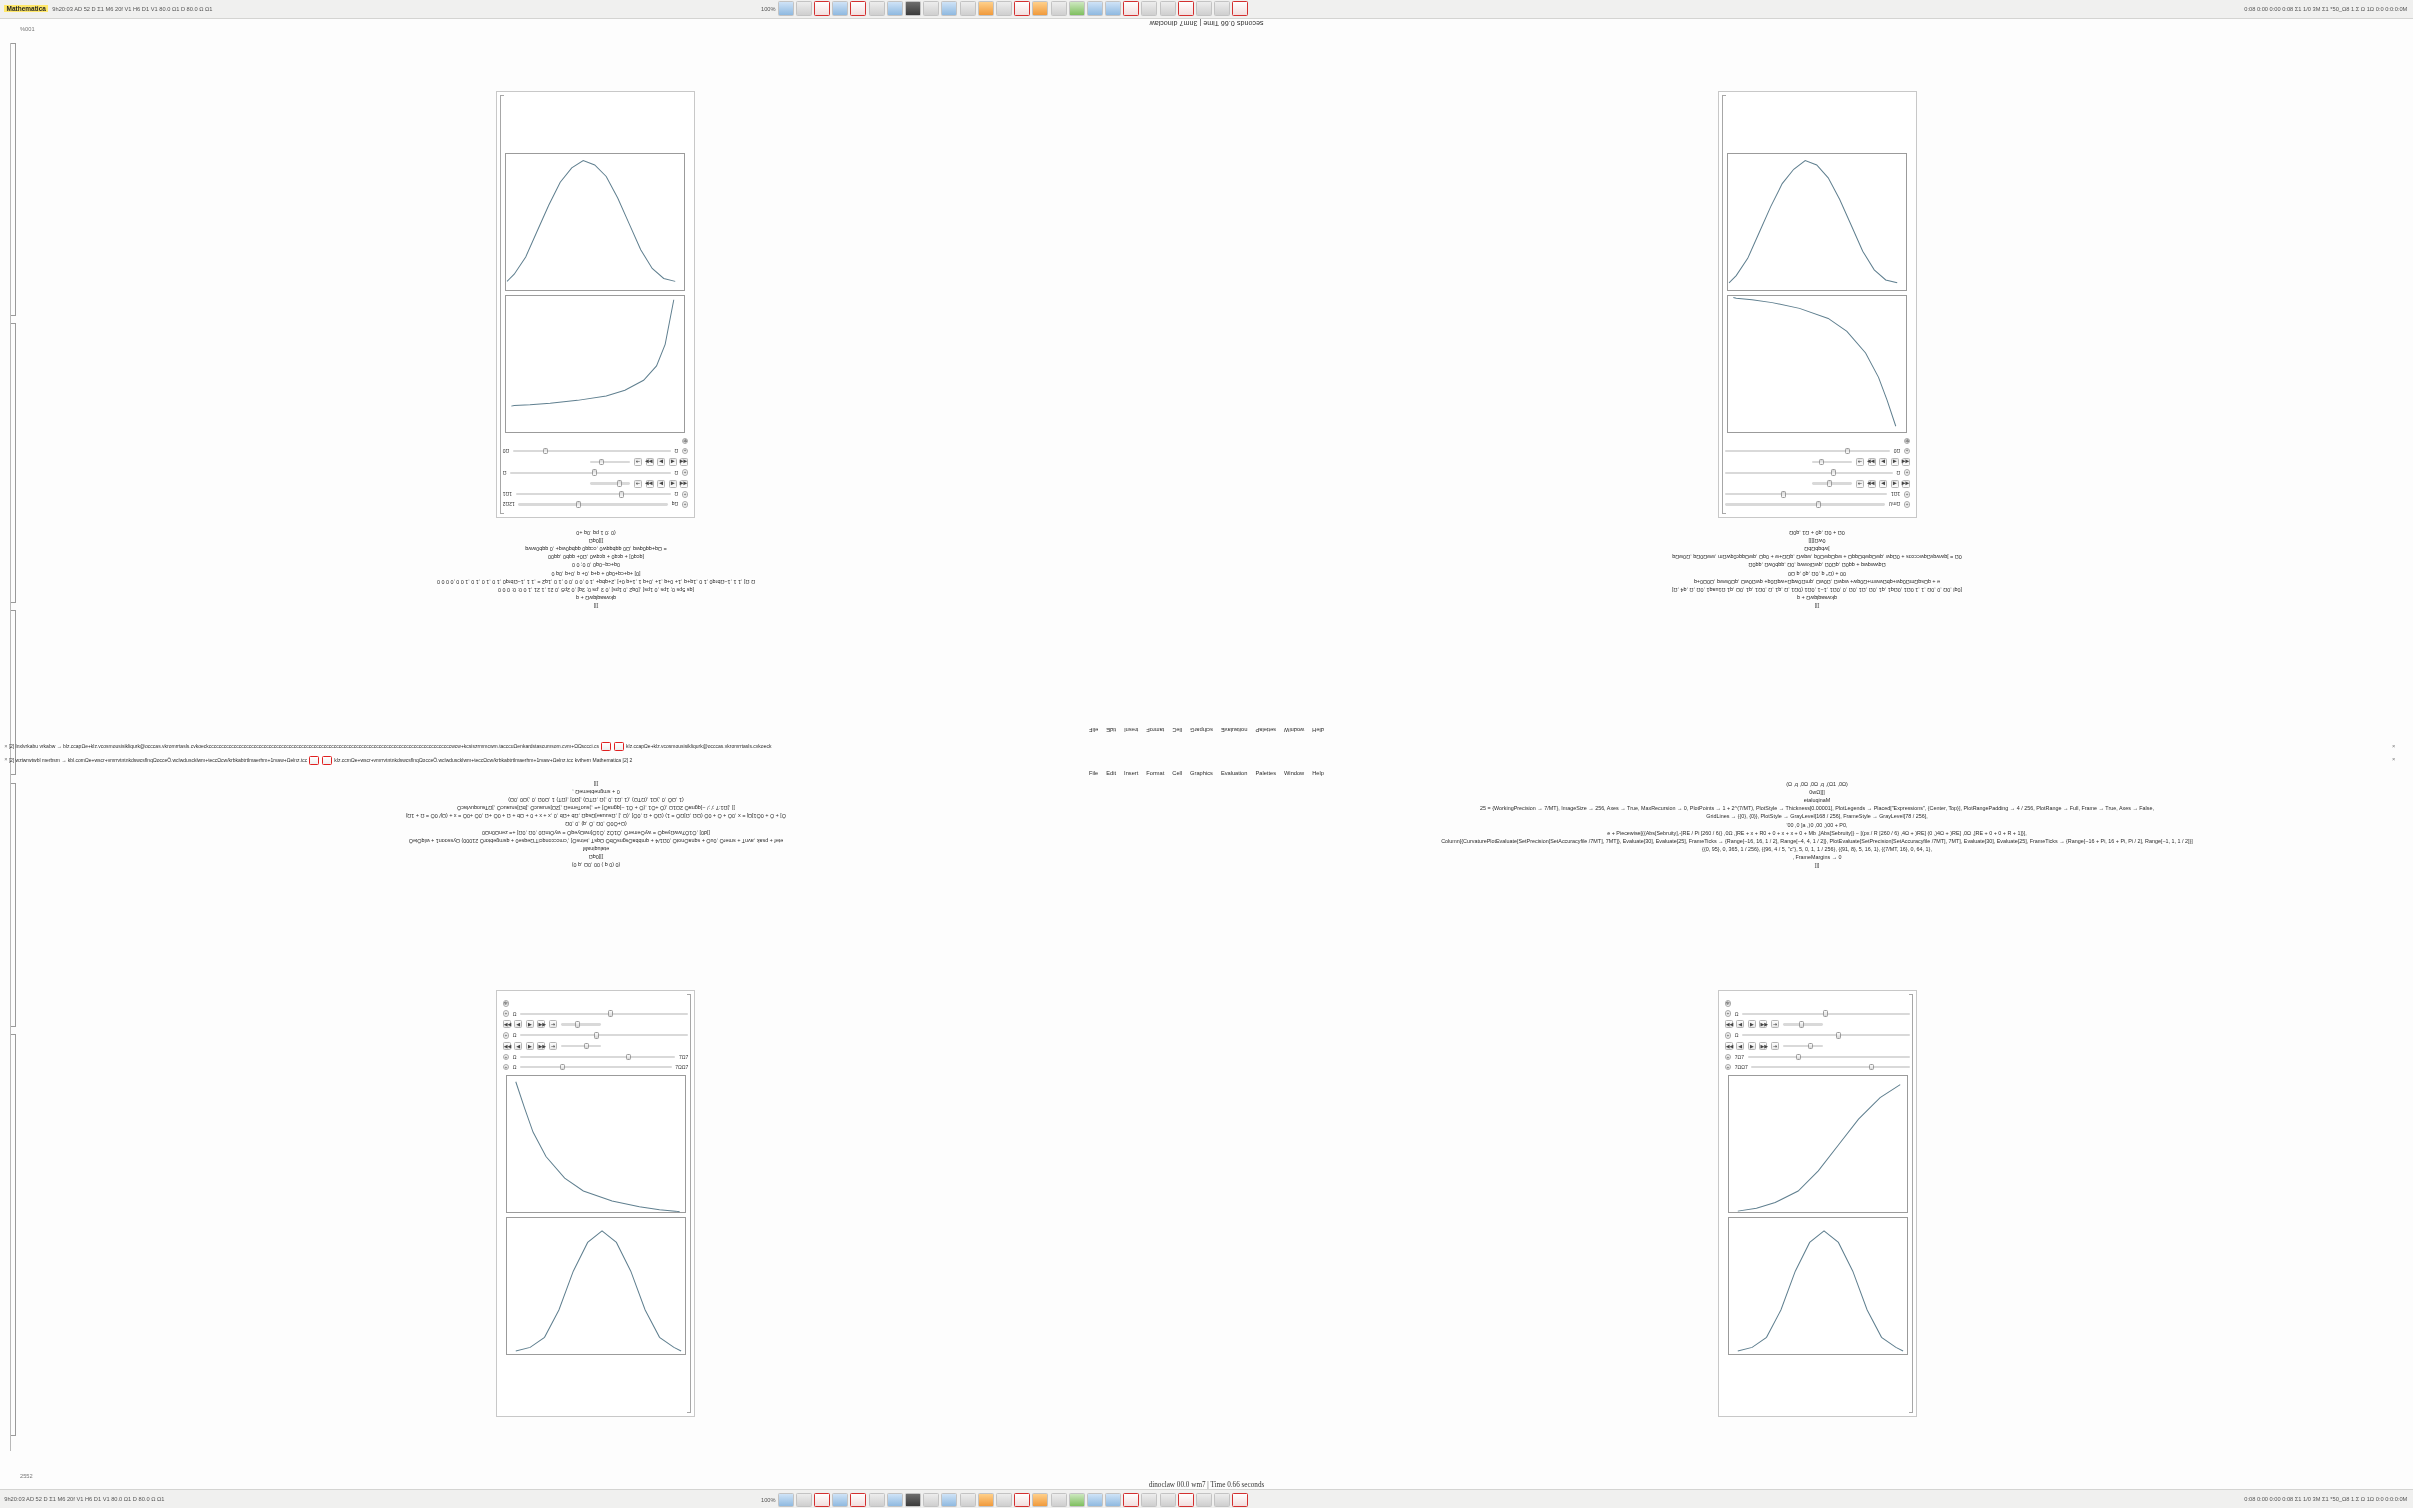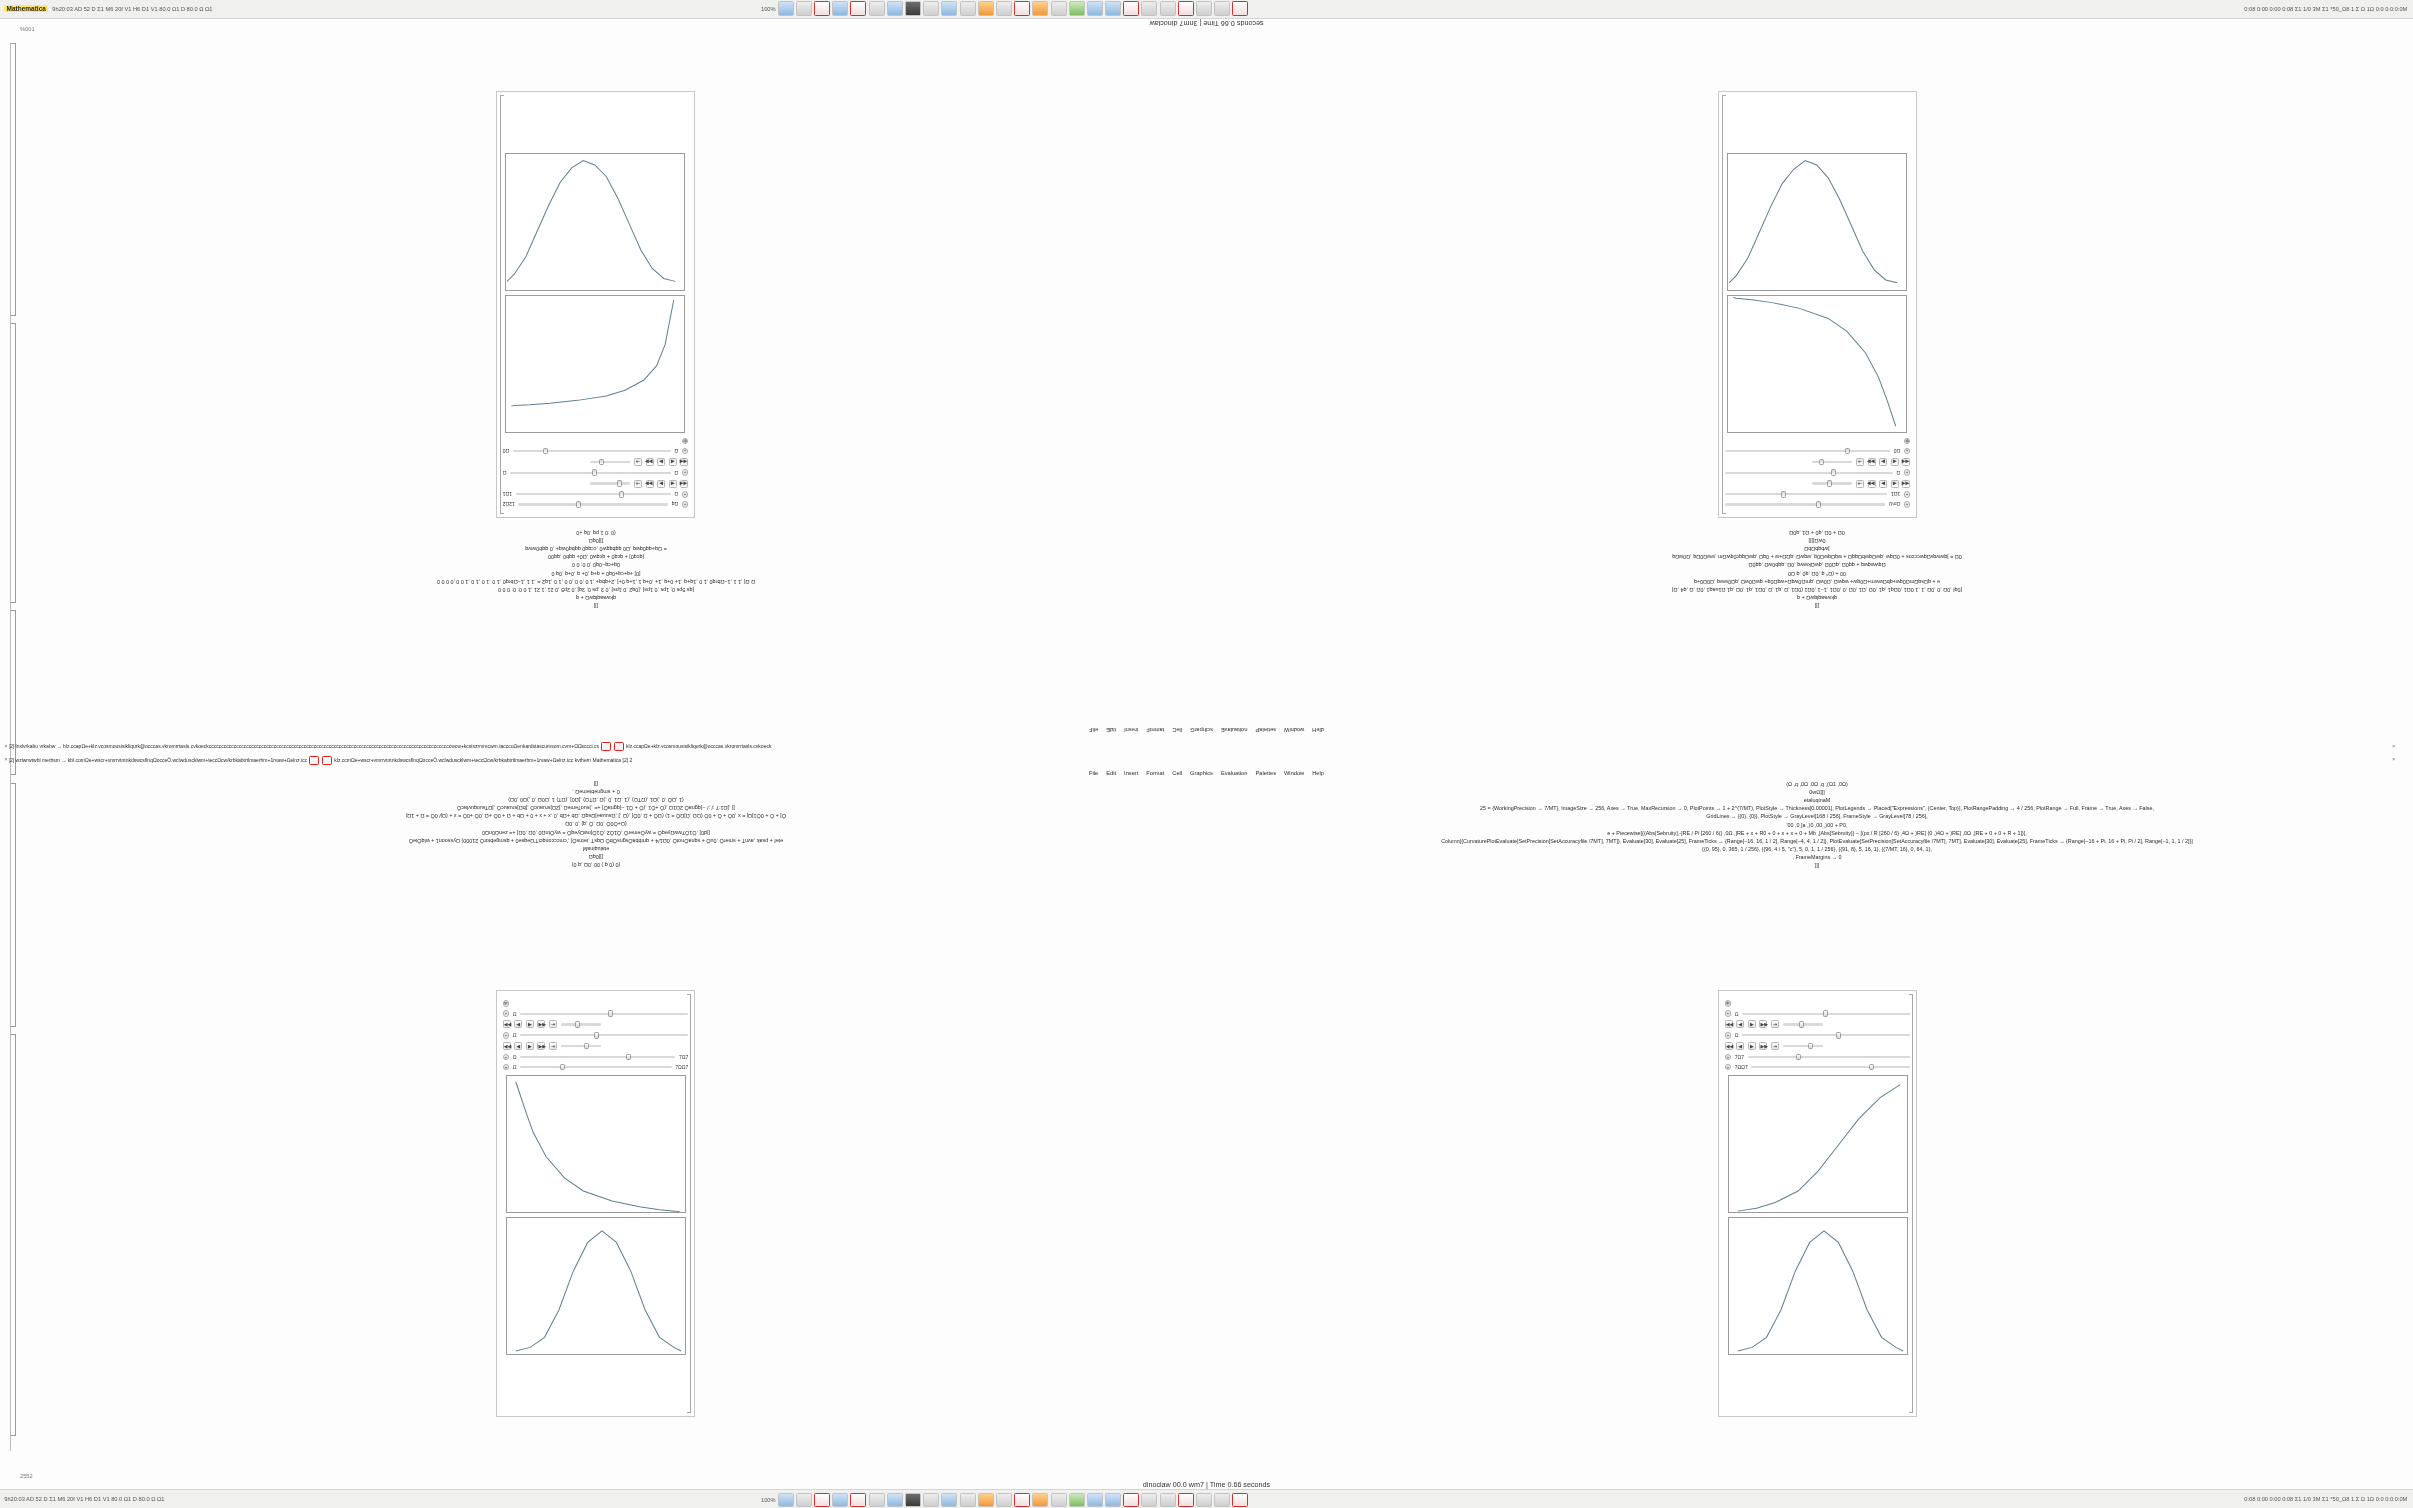--- a/index.html
+++ b/index.html
@@ -47,21 +47,21 @@
   .tbicon.orange { background: linear-gradient(#ffd08a,#f09a3c); }
   .tbicon.green { background: linear-gradient(#cde8bf,#7fbf5f); }
   .tbicon.grey { background: linear-gradient(#ededed,#cfcfcf); }
 
   
   .nb-title {
     position: absolute; left: 0; width: 2413px;
     text-align: center; font-size: 7.2px; color: #333;
   }
   .nb-title.top { top: 19.4px; }
-  .nb-title.bottom { bottom: 19.4px; }
+  .nb-title.bottom { bottom: 19.4px; font-family: Liberation Serif, serif; }
 
   
   .vstrip {
     position: absolute; left: 10px; top: 43px;
     width: 5.7px; height: 1408px;
     border-left: 0.7px solid #b9b9b9;
   }
   .cellbracket {
     position: absolute; right: 0; width: 5px;
     border: 0.7px solid #9a9a9a; border-left: none;

